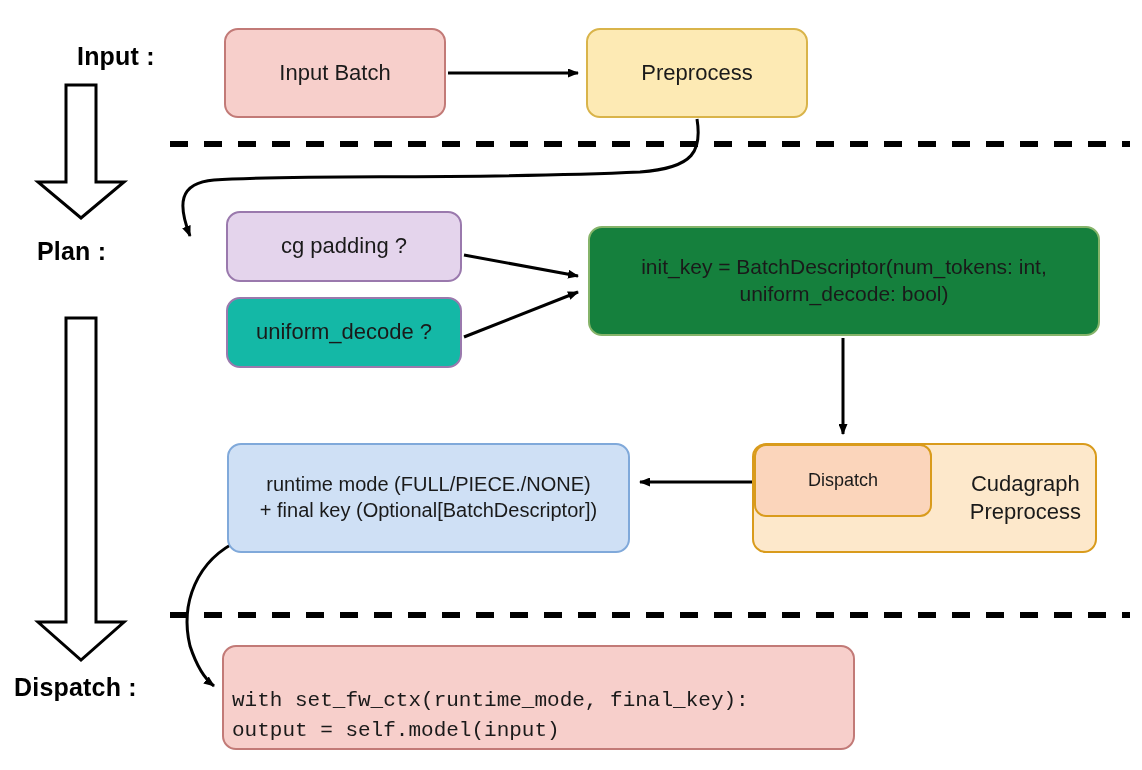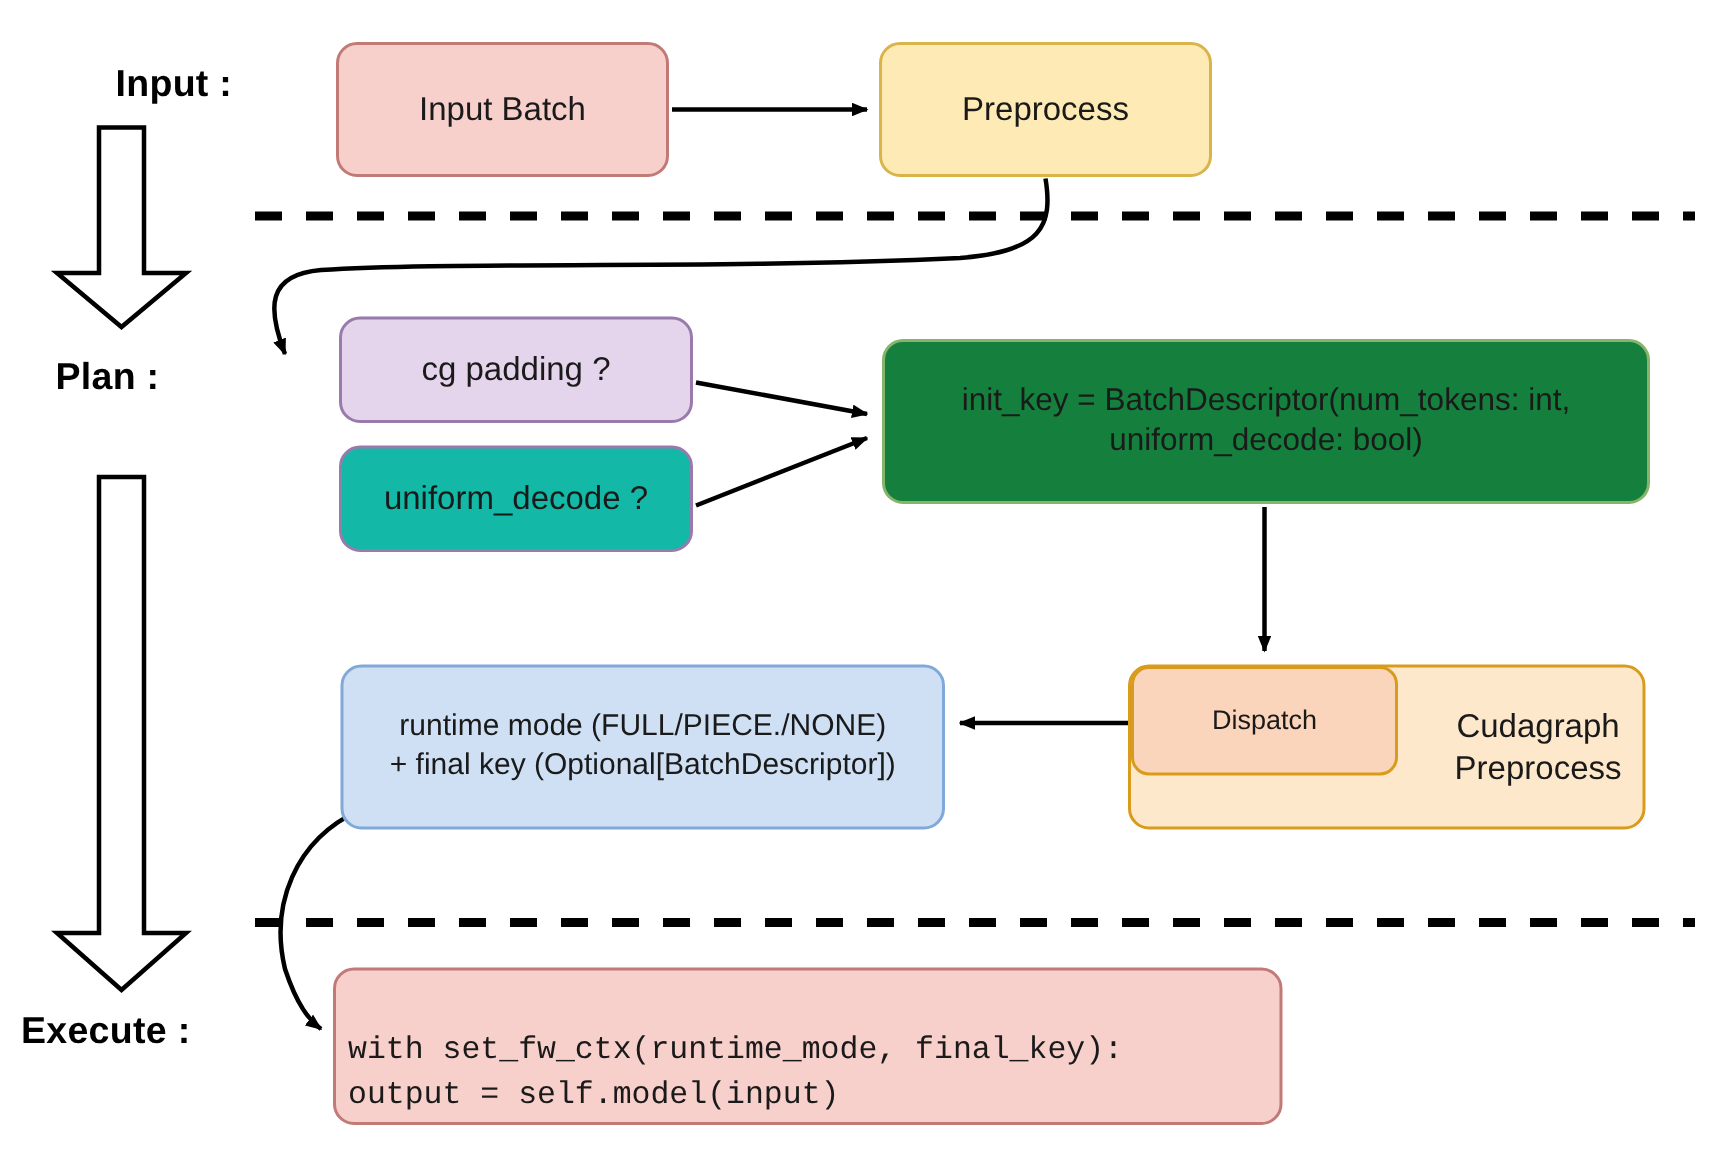--- a/index.html
+++ b/index.html
@@ -145,21 +145,21 @@
 
     <path d="M843,338 L843,434" fill="none" stroke="#000000" stroke-width="3" marker-end="url(#arrowhead)"></path>
 
     <path d="M752,482 L640,482" fill="none" stroke="#000000" stroke-width="3" marker-end="url(#arrowhead)"></path>
 
     <path d="M240,540 C196,560 180,604 190,646 C198,670 206,680 214,686" fill="none" stroke="#000000" stroke-width="3" marker-end="url(#arrowhead)"></path>
   </svg>
 
   <div class="stage-label" id="label-input">Input :</div>
   <div class="stage-label" id="label-plan">Plan :</div>
-  <div class="stage-label" id="label-execute">Execute :</div>
+  <div class="stage-label" id="label-execute">Dispatch :</div>
 
   <div class="node" id="node-input-batch">
     <span class="node-text">Input Batch</span>
   </div>
 
   <div class="node" id="node-preprocess">
     <span class="node-text">Preprocess</span>
   </div>
 
   <div class="node" id="node-cg-padding">

